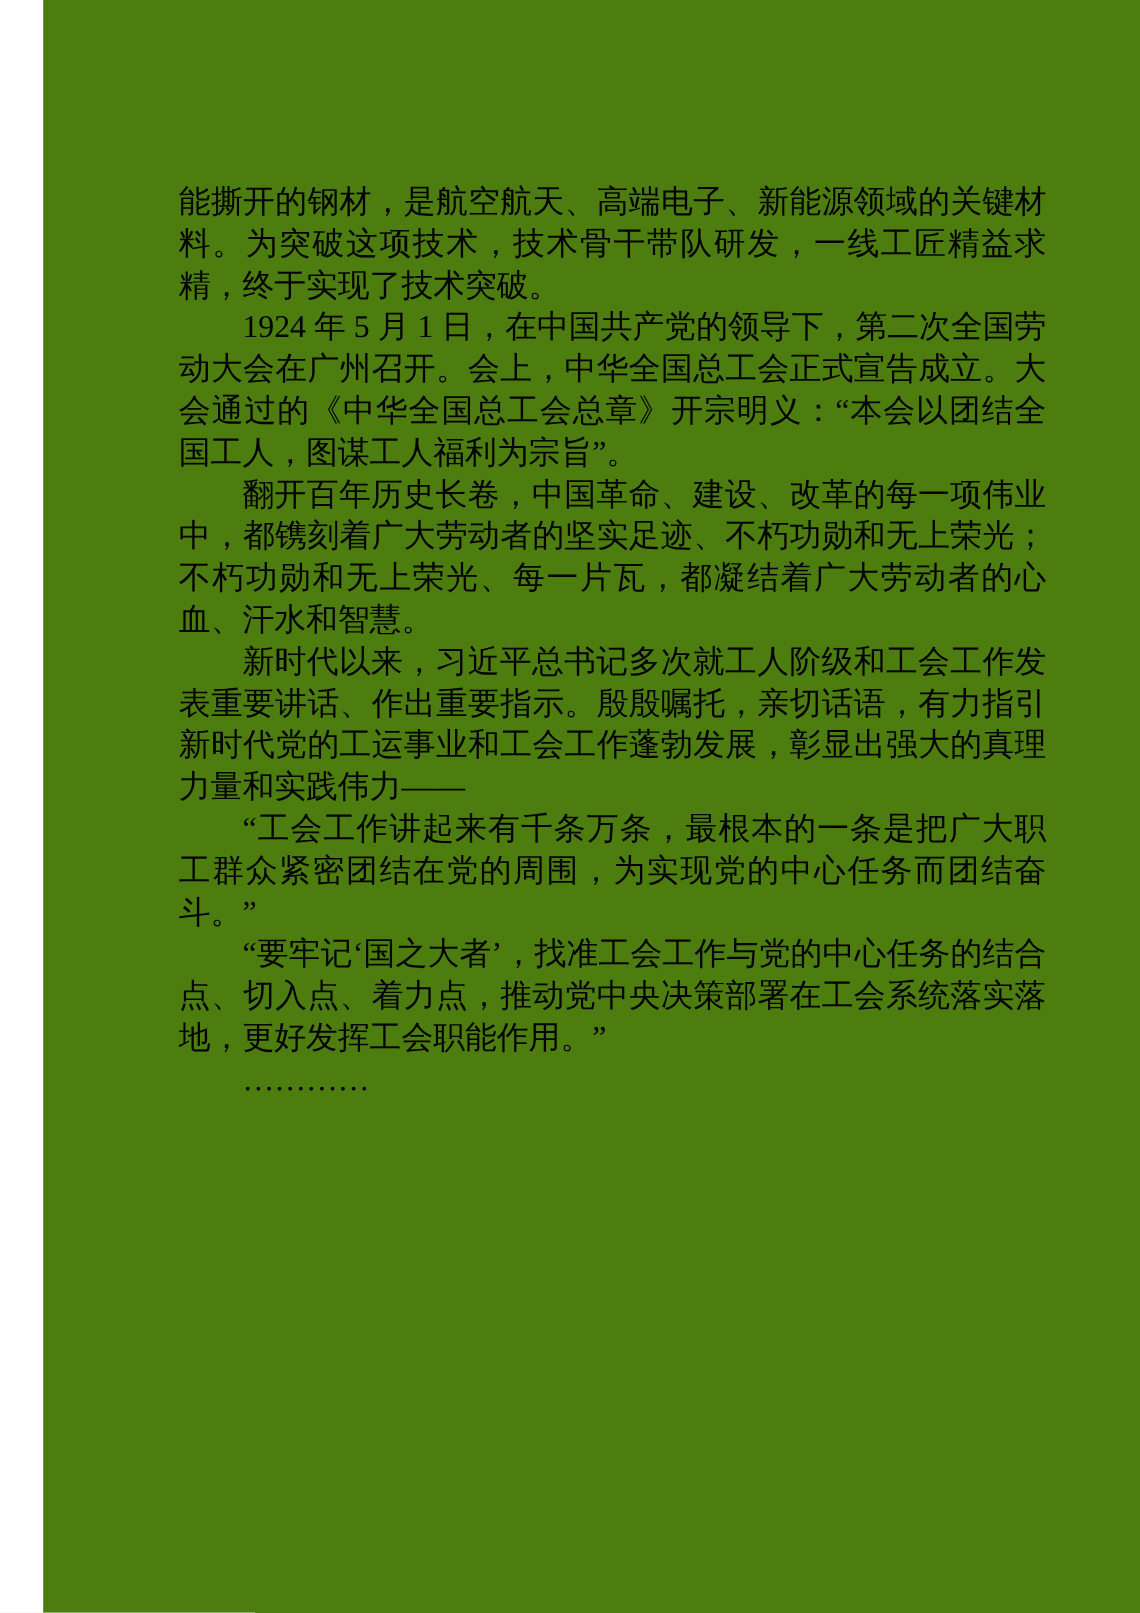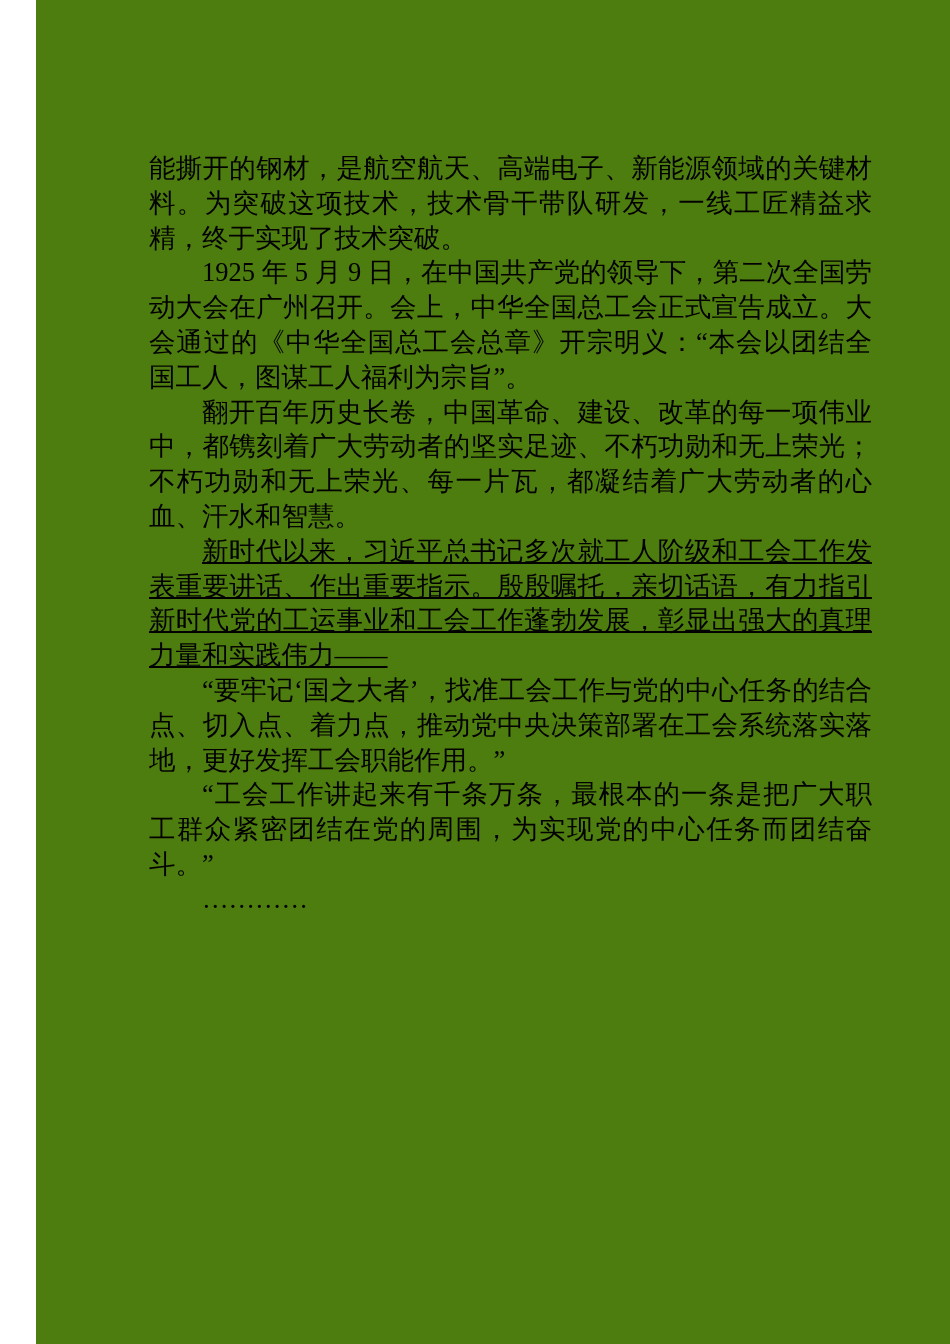--- a/index.html
+++ b/index.html
@@ -45,20 +45,20 @@
       text-indent: 2em;
     }
   </style>
 </head>
 <body>
 
 <div class="page" style="background: #4d7c0f; margin-left: 36px;">
   <div class="doc-body">
 
   <p class="para" style="color: rgb(0, 0, 0);">能撕开的钢材，是航空航天、高端电子、新能源领域的关键材料。为突破这项技术，技术骨干带队研发，一线工匠精益求精，终于实现了技术突破。</p>
-      <p class="para indent" style="color: rgb(0, 0, 0);">1925 年 5 月 9 日，在中国共产党的领导下，第二次全国劳动大会在广州召开。会上，中华全国总工会正式宣告成立。大会通过的《中华全国总工会总章》开宗明义：“本会以团结全国工人，图谋工人福利为宗旨”。</p>
+      <p class="para indent" style="color: rgb(0, 0, 0);">1924 年 5 月 1 日，在中国共产党的领导下，第二次全国劳动大会在广州召开。会上，中华全国总工会正式宣告成立。大会通过的《中华全国总工会总章》开宗明义：“本会以团结全国工人，图谋工人福利为宗旨”。</p>
       <p class="para indent" style="color: rgb(0, 0, 0);">翻开百年历史长卷，中国革命、建设、改革的每一项伟业中，都镌刻着广大劳动者的坚实足迹、不朽功勋和无上荣光；不朽功勋和无上荣光、每一片瓦，都凝结着广大劳动者的心血、汗水和智慧。</p>
-      <p class="para indent" style="color: rgb(0, 0, 0); text-decoration: underline;">新时代以来，习近平总书记多次就工人阶级和工会工作发表重要讲话、作出重要指示。殷殷嘱托，亲切话语，有力指引新时代党的工运事业和工会工作蓬勃发展，彰显出强大的真理力量和实践伟力——</p>
+      <p class="para indent" style="color: rgb(0, 0, 0);">新时代以来，习近平总书记多次就工人阶级和工会工作发表重要讲话、作出重要指示。殷殷嘱托，亲切话语，有力指引新时代党的工运事业和工会工作蓬勃发展，彰显出强大的真理力量和实践伟力——</p>
+      <p class="para indent" style="color: rgb(0, 0, 0);">“工会工作讲起来有千条万条，最根本的一条是把广大职工群众紧密团结在党的周围，为实现党的中心任务而团结奋斗。”</p>
       <p class="para indent" style="color: rgb(0, 0, 0);">“要牢记‘国之大者’，找准工会工作与党的中心任务的结合点、切入点、着力点，推动党中央决策部署在工会系统落实落地，更好发挥工会职能作用。”</p>
-      <p class="para indent" style="color: rgb(0, 0, 0);">“工会工作讲起来有千条万条，最根本的一条是把广大职工群众紧密团结在党的周围，为实现党的中心任务而团结奋斗。”</p>
       <p class="para indent" style="color: rgb(0, 0, 0);">…………</p>
     </div>
 </div>
 
 </body></html>

